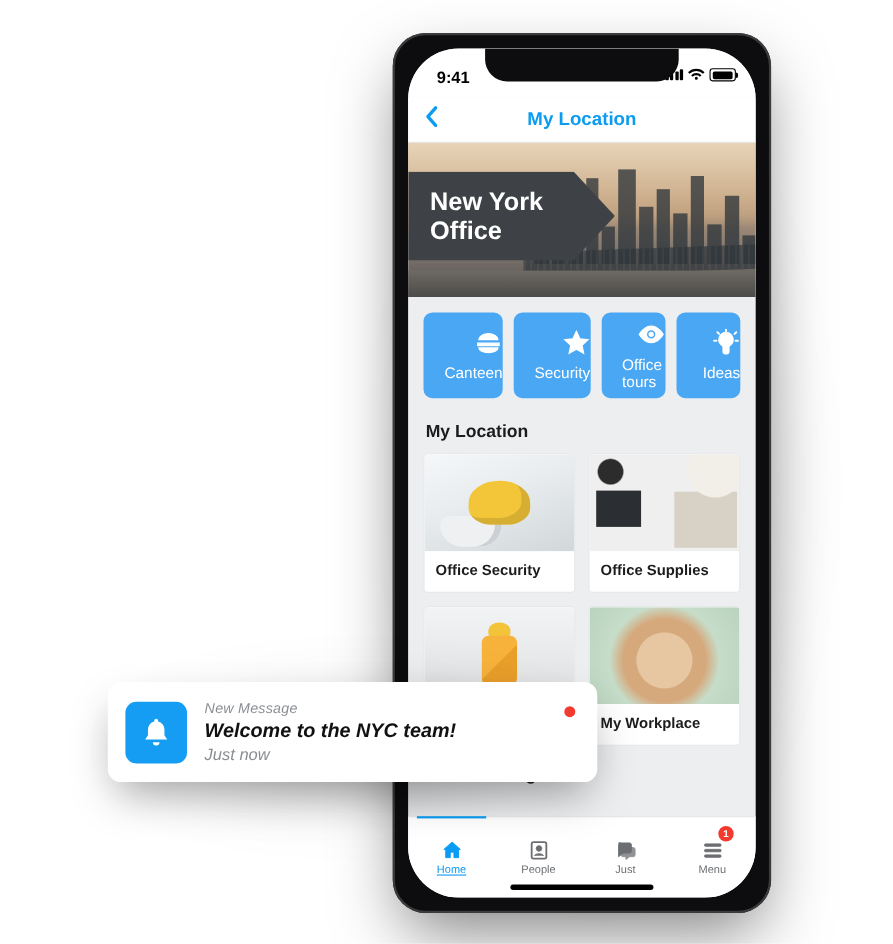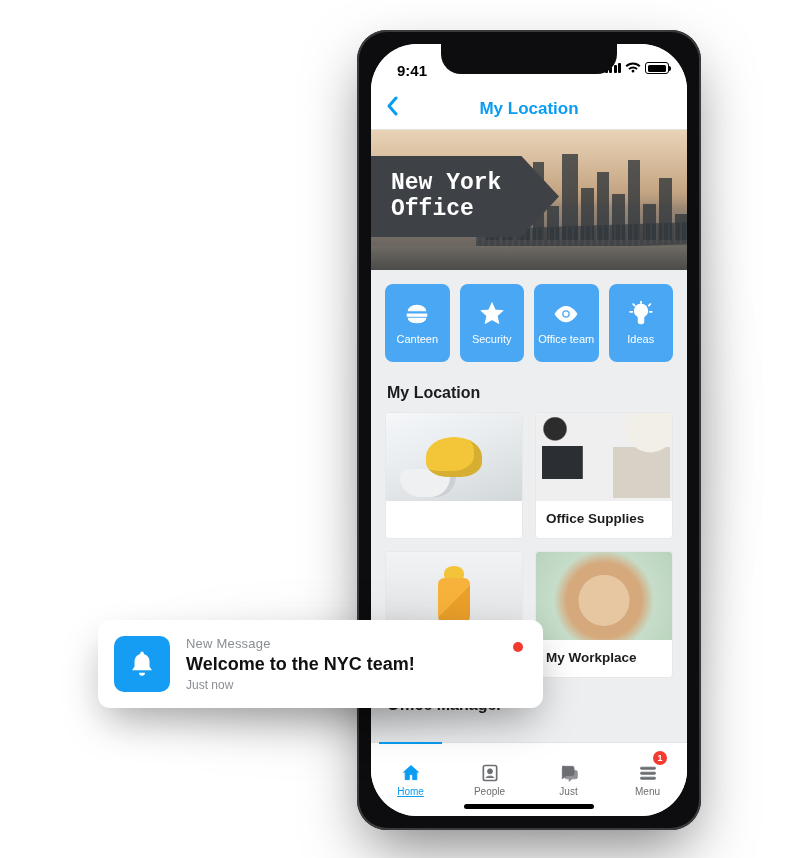--- a/index.html
+++ b/index.html
@@ -62,21 +62,20 @@
   .nav-back { position:absolute; left:14px; color:#0a9cf2; font-size:22px; font-weight:600; }
   .nav-title { color:#0a9cf2; font-size:17px; font-weight:700; }
 
   .content { flex:1; overflow:hidden; }
 
   
   .hero {
     height:140px; position:relative;
     background: linear-gradient(180deg,#d9c4a7 0%,#c2a17e 35%,#7f766e 70%,#4f4c4b 100%);
     overflow:hidden;
-    font-family:Liberation Mono, monospace;
   }
   .sky { position:absolute; inset:0;
     background:
       linear-gradient(180deg, rgba(234,213,185,.9) 0%, rgba(198,167,131,.8) 45%, rgba(120,113,107,.0) 55%);
   }
   .buildings {
     position:absolute; bottom:30px; left:115px; right:0; height:90px;
     display:flex; align-items:flex-end; gap:3px; opacity:.78;
   }
   .bld { background:#30363b; width:16px; }
@@ -95,22 +94,22 @@
     font-size:23px; font-weight:700; line-height:1.15;
     padding:14px 22px 14px 20px;
     clip-path: polygon(0 0, 80% 0, 100% 50%, 80% 100%, 0 100%);
     width: 188px;
   }
 
   
   .qrow { display:flex; gap:10px; padding:14px 14px 4px; }
   .qtile {
     flex:1; background:#4aa7f3; color:#fff; border-radius:8px;
-    height:78px; display:flex; flex-direction:column; align-items:center; justify-content:center; gap:6px;
-    font-size:11px; font-weight:500;
+    height:78px; display:flex; flex-direction:column; align-items:flex-end; justify-content:center; gap:6px;
+    font-size:14px; font-weight:500;padding-left:19px;
   }
   .qtile svg, .qtile .ico { width:26px; height:26px; fill:#fff; stroke:#fff; }
 
   
   .sect-title { font-size:16px; font-weight:700; color:#1c1c1c; padding:18px 16px 10px; }
   .grid2 { display:grid; grid-template-columns:1fr 1fr; gap:12px; padding:0 14px; }
   .card {
     background:#fff; border:1px solid #e6e8ea; border-radius:4px; overflow:hidden;
     display:flex; flex-direction:column;
   }
@@ -175,24 +174,24 @@
   .notif {
     position:absolute; left:98px; top:620px; width:445px;
     background:#fff; border-radius:12px;
     box-shadow: 0 18px 40px -8px rgba(0,0,0,.35);
     display:flex; align-items:center; gap:16px;
     padding:16px 20px 16px 16px;
     z-index:30;
   }
   .notif-ico { width:56px; height:56px; border-radius:10px; background:#159df4; display:flex; align-items:center; justify-content:center; }
   .notif-ico svg { width:30px; height:30px; fill:#fff; }
-  .notif-body { flex:1; }
+  .notif-body { flex:1;font-style:italic; }
   .notif-cat { font-size:13px; letter-spacing:.2px; color:#8a8e93; margin-bottom:3px; }
   .notif-title { font-size:18px; font-weight:700; color:#111; margin-bottom:3px; }
-  .notif-time { font-size:12px; color:#8a8e93; }
+  .notif-time { font-size:15px; color:#8a8e93; }
   .notif-dot { width:10px; height:10px; border-radius:50%; background:#f23a2f; align-self:flex-start; margin-top:6px; }
 
   
   .sig { display:flex; align-items:flex-end; gap:1.5px; }
   .sig span { width:3px; background:#000; border-radius:1px; }
   .batt { width:24px; height:12px; border:1.3px solid #000; border-radius:3px; position:relative; }
   .batt::after { content:""; position:absolute; right:-3px; top:3px; width:2px; height:5px; background:#000; border-radius:0 2px 2px 0; }
   .batt i { display:block; margin:1.5px; height:7px; width:18px; background:#000; border-radius:1.5px; }
 </style>
 </head>
@@ -268,38 +267,39 @@
         <div class="qtile">
           <svg viewBox="0 0 24 24">
               <path d="M12 2l2.9 6.3 6.9.7-5.1 4.7 1.4 6.8L12 17l-6.1 3.5 1.4-6.8L2.2 9l6.9-.7L12 2z"></path>
             </svg>
           <span>Security</span>
         </div>
         <div class="qtile">
           <svg viewBox="0 0 24 24">
               <path d="M12 5C6 5 2 12 2 12s4 7 10 7 10-7 10-7-4-7-10-7zm0 11a4 4 0 110-8 4 4 0 010 8zm0-2.2a1.8 1.8 0 100-3.6 1.8 1.8 0 000 3.6z"></path>
             </svg>
-          <span>Office team</span>
+          <span>Office tours</span>
         </div>
         <div class="qtile">
           <svg viewBox="0 0 24 24">
             <path d="M12 3a6 6 0 00-3.3 11c.6.4.8 1 .8 1.6V17h5v-1.4c0-.6.2-1.2.8-1.6A6 6 0 0012 3zm-2.5 15h5v1.2a1.8 1.8 0 01-1.8 1.8h-1.4a1.8 1.8 0 01-1.8-1.8V18z" fill="#fff"></path>
             <path d="M4 10H2m4.2-5.8L4.8 2.8M12 2V0m7.2 4.2l1.4-1.4M20 10h2" stroke="#fff" stroke-width="1.6" stroke-linecap="round" fill="none"></path>
           </svg>
           <span>Ideas</span>
         </div>
       </div>
 
       <div class="sect-title">My Location</div>
       <div class="grid2">
         <div class="card">
           <div class="card-img ci-sec">
             <div class="arm"></div>
               <div class="helmet"></div>
           </div>
+          <div class="card-label">Office Security</div>
         </div>
         <div class="card">
           <div class="card-img ci-sup"></div>
           <div class="card-label">Office Supplies</div>
         </div>
         <div class="card partial">
           <div class="card-img ci-build">
               <div class="worker"></div>
             </div>
 

